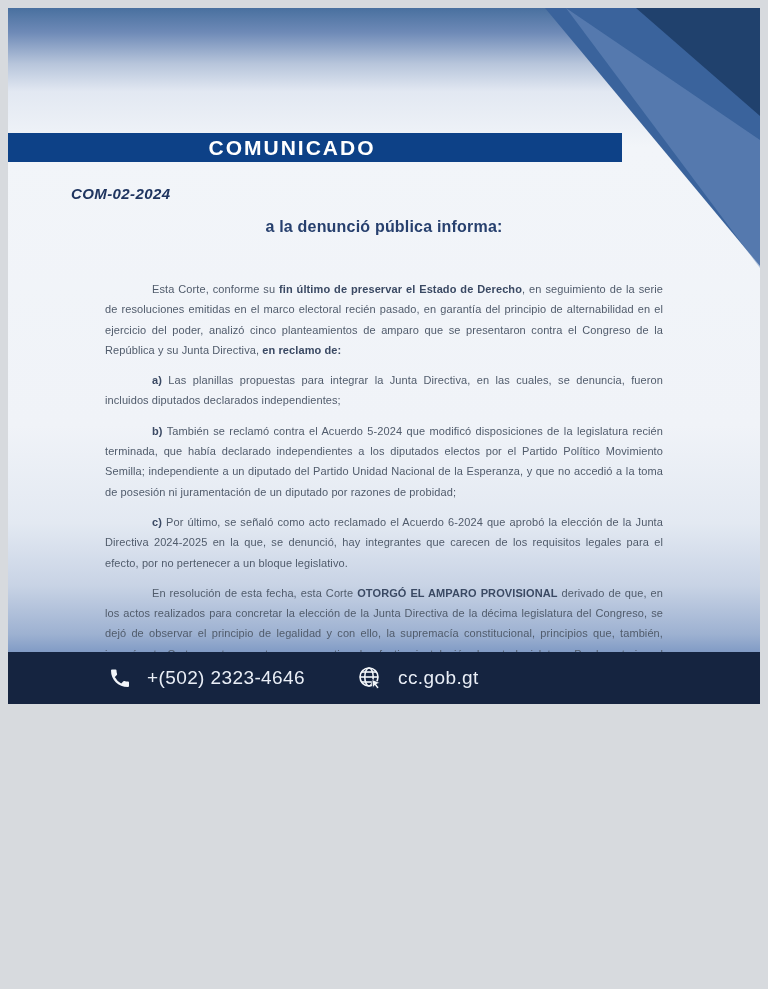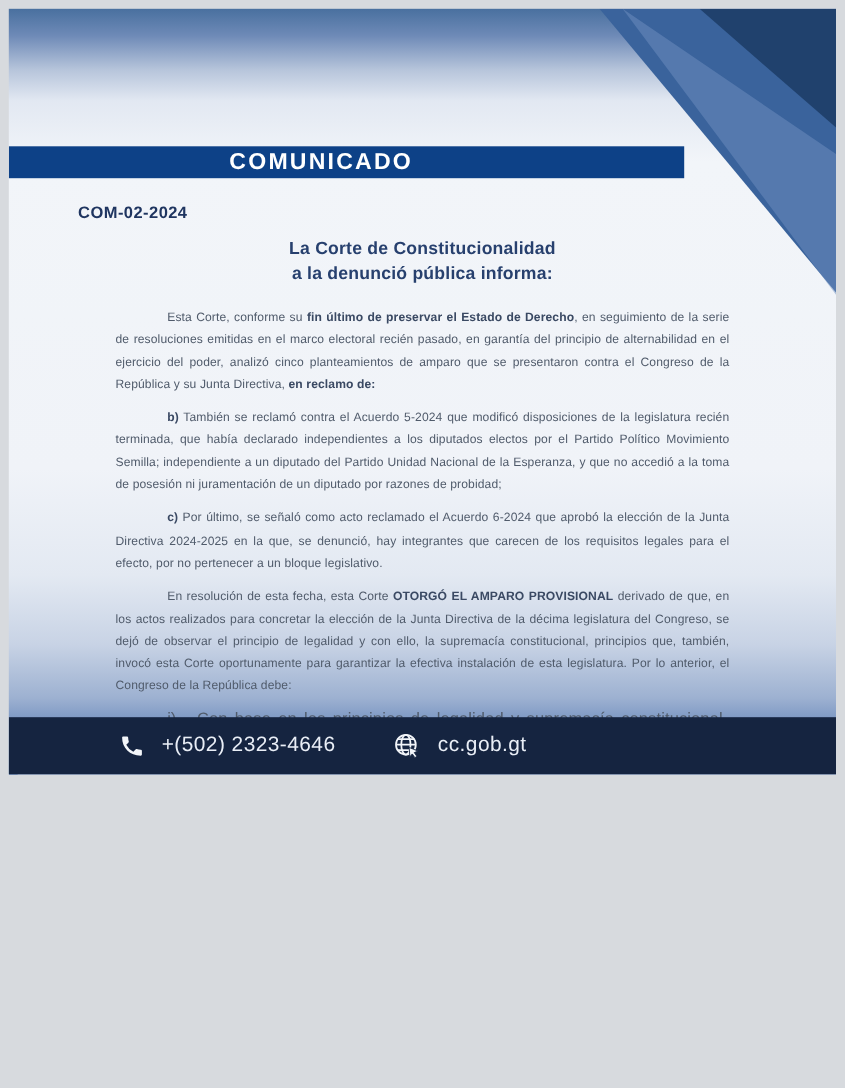--- a/index.html
+++ b/index.html
@@ -20,21 +20,21 @@
   .decor{position:absolute;left:0;top:0;width:752px;height:975px;}
   .banner{
     position:absolute;left:0;top:125px;width:614px;height:29px;
     background:#0d4187;color:#ffffff;
     font-size:21px;font-weight:800;letter-spacing:2px;
     line-height:29px;text-align:center;
     padding-right:46px;box-sizing:border-box;
   }
   .doc-id{
     position:absolute;left:63px;top:177px;
-    color:#1f3560;font-size:15px;font-weight:700;letter-spacing:.4px;
+    color:#1f3560;font-size:15px;font-weight:700;letter-spacing:.4px;font-style:italic;
   }
   .heading{
     position:absolute;left:0;right:0;top:207px;text-align:center;
     color:#27406e;font-size:16px;font-weight:700;line-height:23px;
     letter-spacing:.2px;
   }
   .content{position:absolute;left:97px;top:271px;width:558px;}
   .content p{
     margin:0 0 10px 0;text-indent:47px;text-align:justify;
     font-size:11px;line-height:20.3px;color:#505b6b;letter-spacing:.1px;
@@ -81,27 +81,27 @@
     <line x1="528" y1="975" x2="752" y2="718" stroke="#2c5591" stroke-width="2" opacity="0.8"></line>
     <line x1="600" y1="918" x2="537" y2="975" stroke="#3a6cb4" stroke-width="3"></line>
     <line x1="708" y1="930" x2="752" y2="896" stroke="#3a6cb4" stroke-width="3"></line>
   </svg>
 
   <div class="banner">COMUNICADO</div>
 
   <div class="doc-id">COM-02-2024</div>
 
   <div class="heading">
-    <div>La Corte de Constitucionalidad</div>
     <div>a la denunció pública informa:</div>
   </div>
 
   <div class="content">
     <p><span>Esta Corte, conforme su </span><b>fin último de preservar el Estado de Derecho</b><span>, en seguimiento de la serie de resoluciones emitidas en el marco electoral recién pasado, en garantía del principio de alternabilidad en el ejercicio del poder, analizó cinco planteamientos de amparo que se presentaron contra el Congreso de la República y su Junta Directiva, </span><b>en reclamo de:</b></p>
 
+    <p><b>a)</b><span> Las planillas propuestas para integrar la Junta Directiva, en las cuales, se denuncia, fueron incluidos diputados declarados independientes;</span></p>
 
     <p><b>b)</b><span> También se reclamó contra el Acuerdo 5-2024 que modificó disposiciones de la legislatura recién terminada, que había declarado independientes a los diputados electos por el Partido Político Movimiento Semilla; independiente a un diputado del Partido Unidad Nacional de la Esperanza, y que no accedió a la toma de posesión ni juramentación de un diputado por razones de probidad;</span></p>
 
     <p><b>c)</b><span> Por último, se señaló como acto reclamado el Acuerdo 6-2024 que aprobó la elección de la Junta Directiva 2024-2025 en la que, se denunció, hay integrantes que carecen de los requisitos legales para el efecto, por no pertenecer a un bloque legislativo.</span></p>
 
     <p><span>En resolución de esta fecha, esta Corte </span><b>OTORGÓ EL AMPARO PROVISIONAL</b><span> derivado de que, en los actos realizados para concretar la elección de la Junta Directiva de la décima legislatura del Congreso, se dejó de observar el principio de legalidad y con ello, la supremacía constitucional, principios que, también, invocó esta Corte oportunamente para garantizar la efectiva instalación de esta legislatura. Por lo anterior, el Congreso de la República debe:</span></p>
 
     <div class="item-i">
       <span class="ilbl">i)</span>
       <span class="itxt">Con base en los principios de legalidad y supremacía constitucional reconducir de forma inmediata su actuación, ajustándola a las normas que</span>

